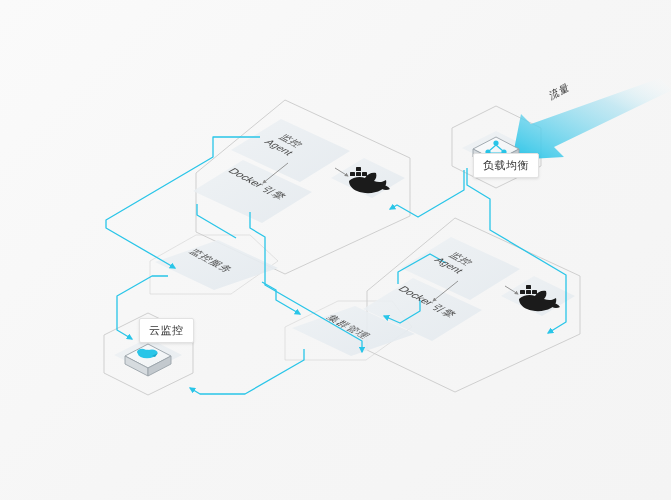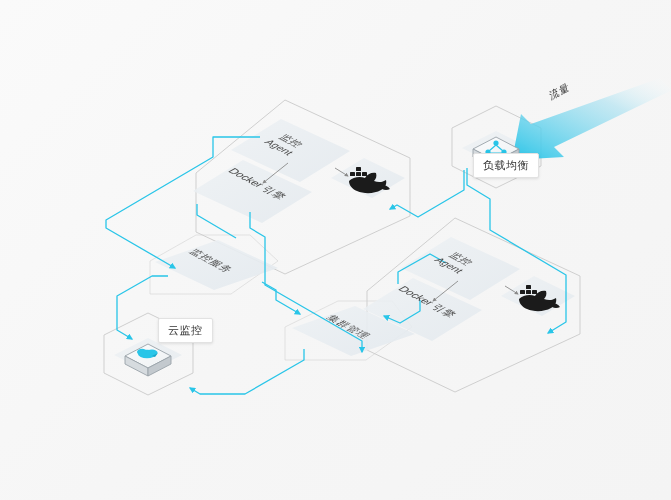--- a/index.html
+++ b/index.html
@@ -235,21 +235,21 @@
 
   <div class="iso-label" style="left:327px; top:320px; font-size:10px; letter-spacing:0.5px;
               transform: matrix(0.92,0.50,-0.92,0.50,0,0);">
     <span>集群管理</span>
   </div>
 
   <div class="flat-label" style="left:473px; top:111px;margin-top:42px;">
     <span>负载均衡</span>
   </div>
 
-  <div class="flat-label" style="left:158px; top:318px;">
+  <div class="flat-label" style="left:139px; top:318px;">
     <span>云监控</span>
   </div>
 
   <div class="traffic-label" style="left:548px; top:90px; transform: rotate(-28deg) skewX(-12deg);">
     <span>流量</span>
   </div>
 
 </div>
 
 </body></html>

